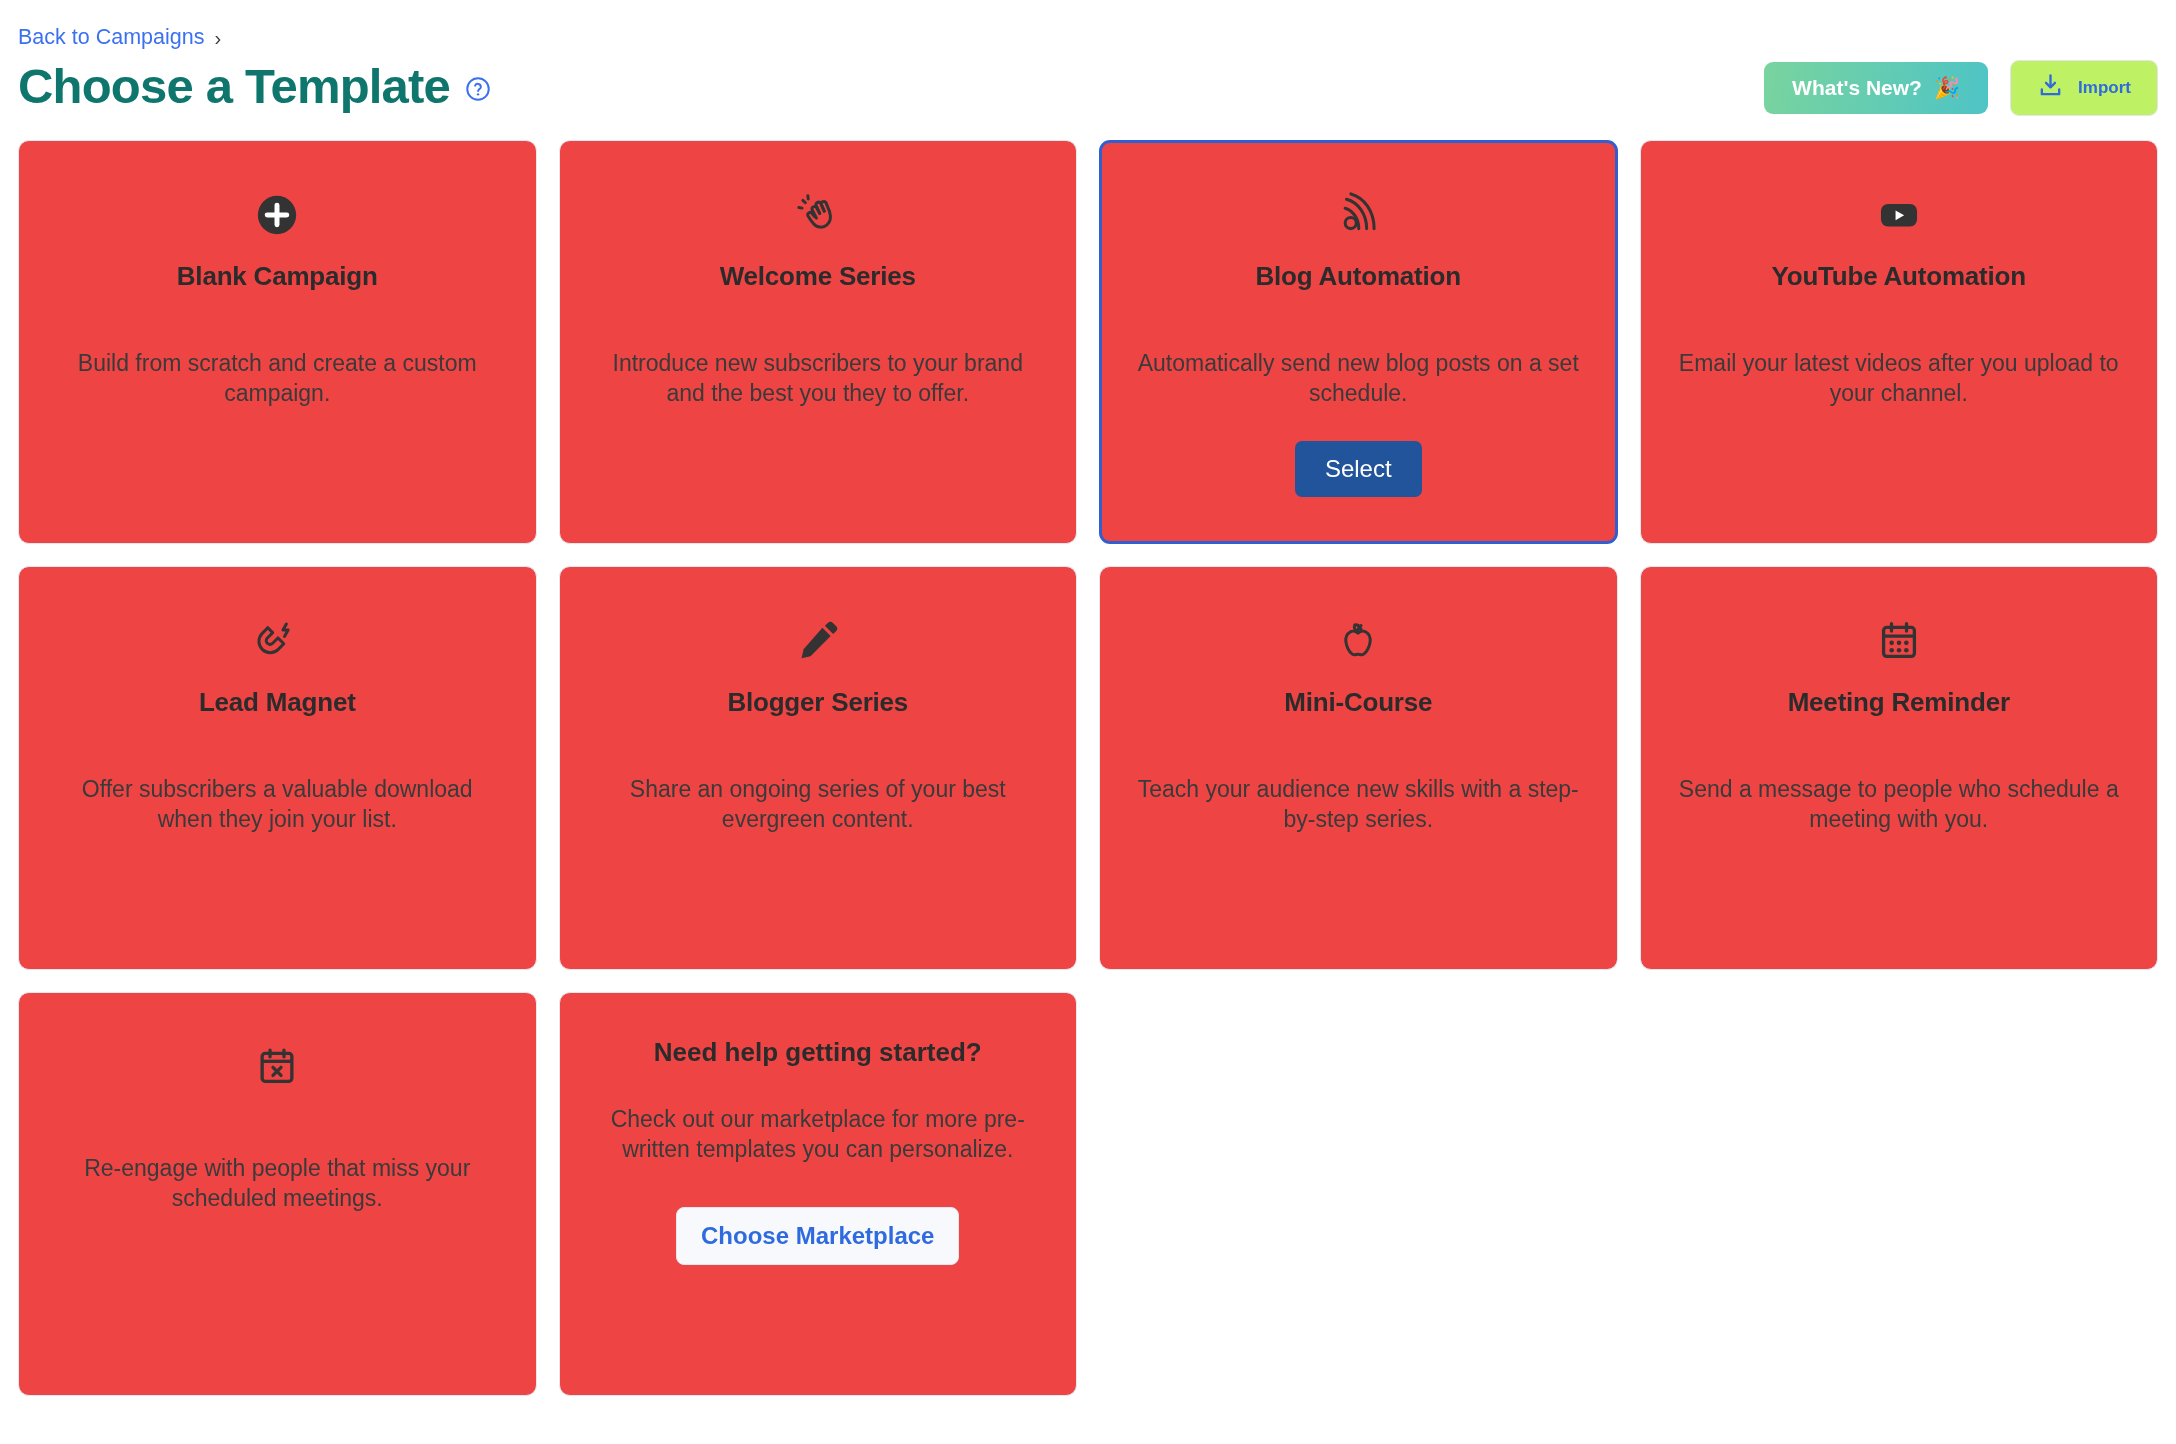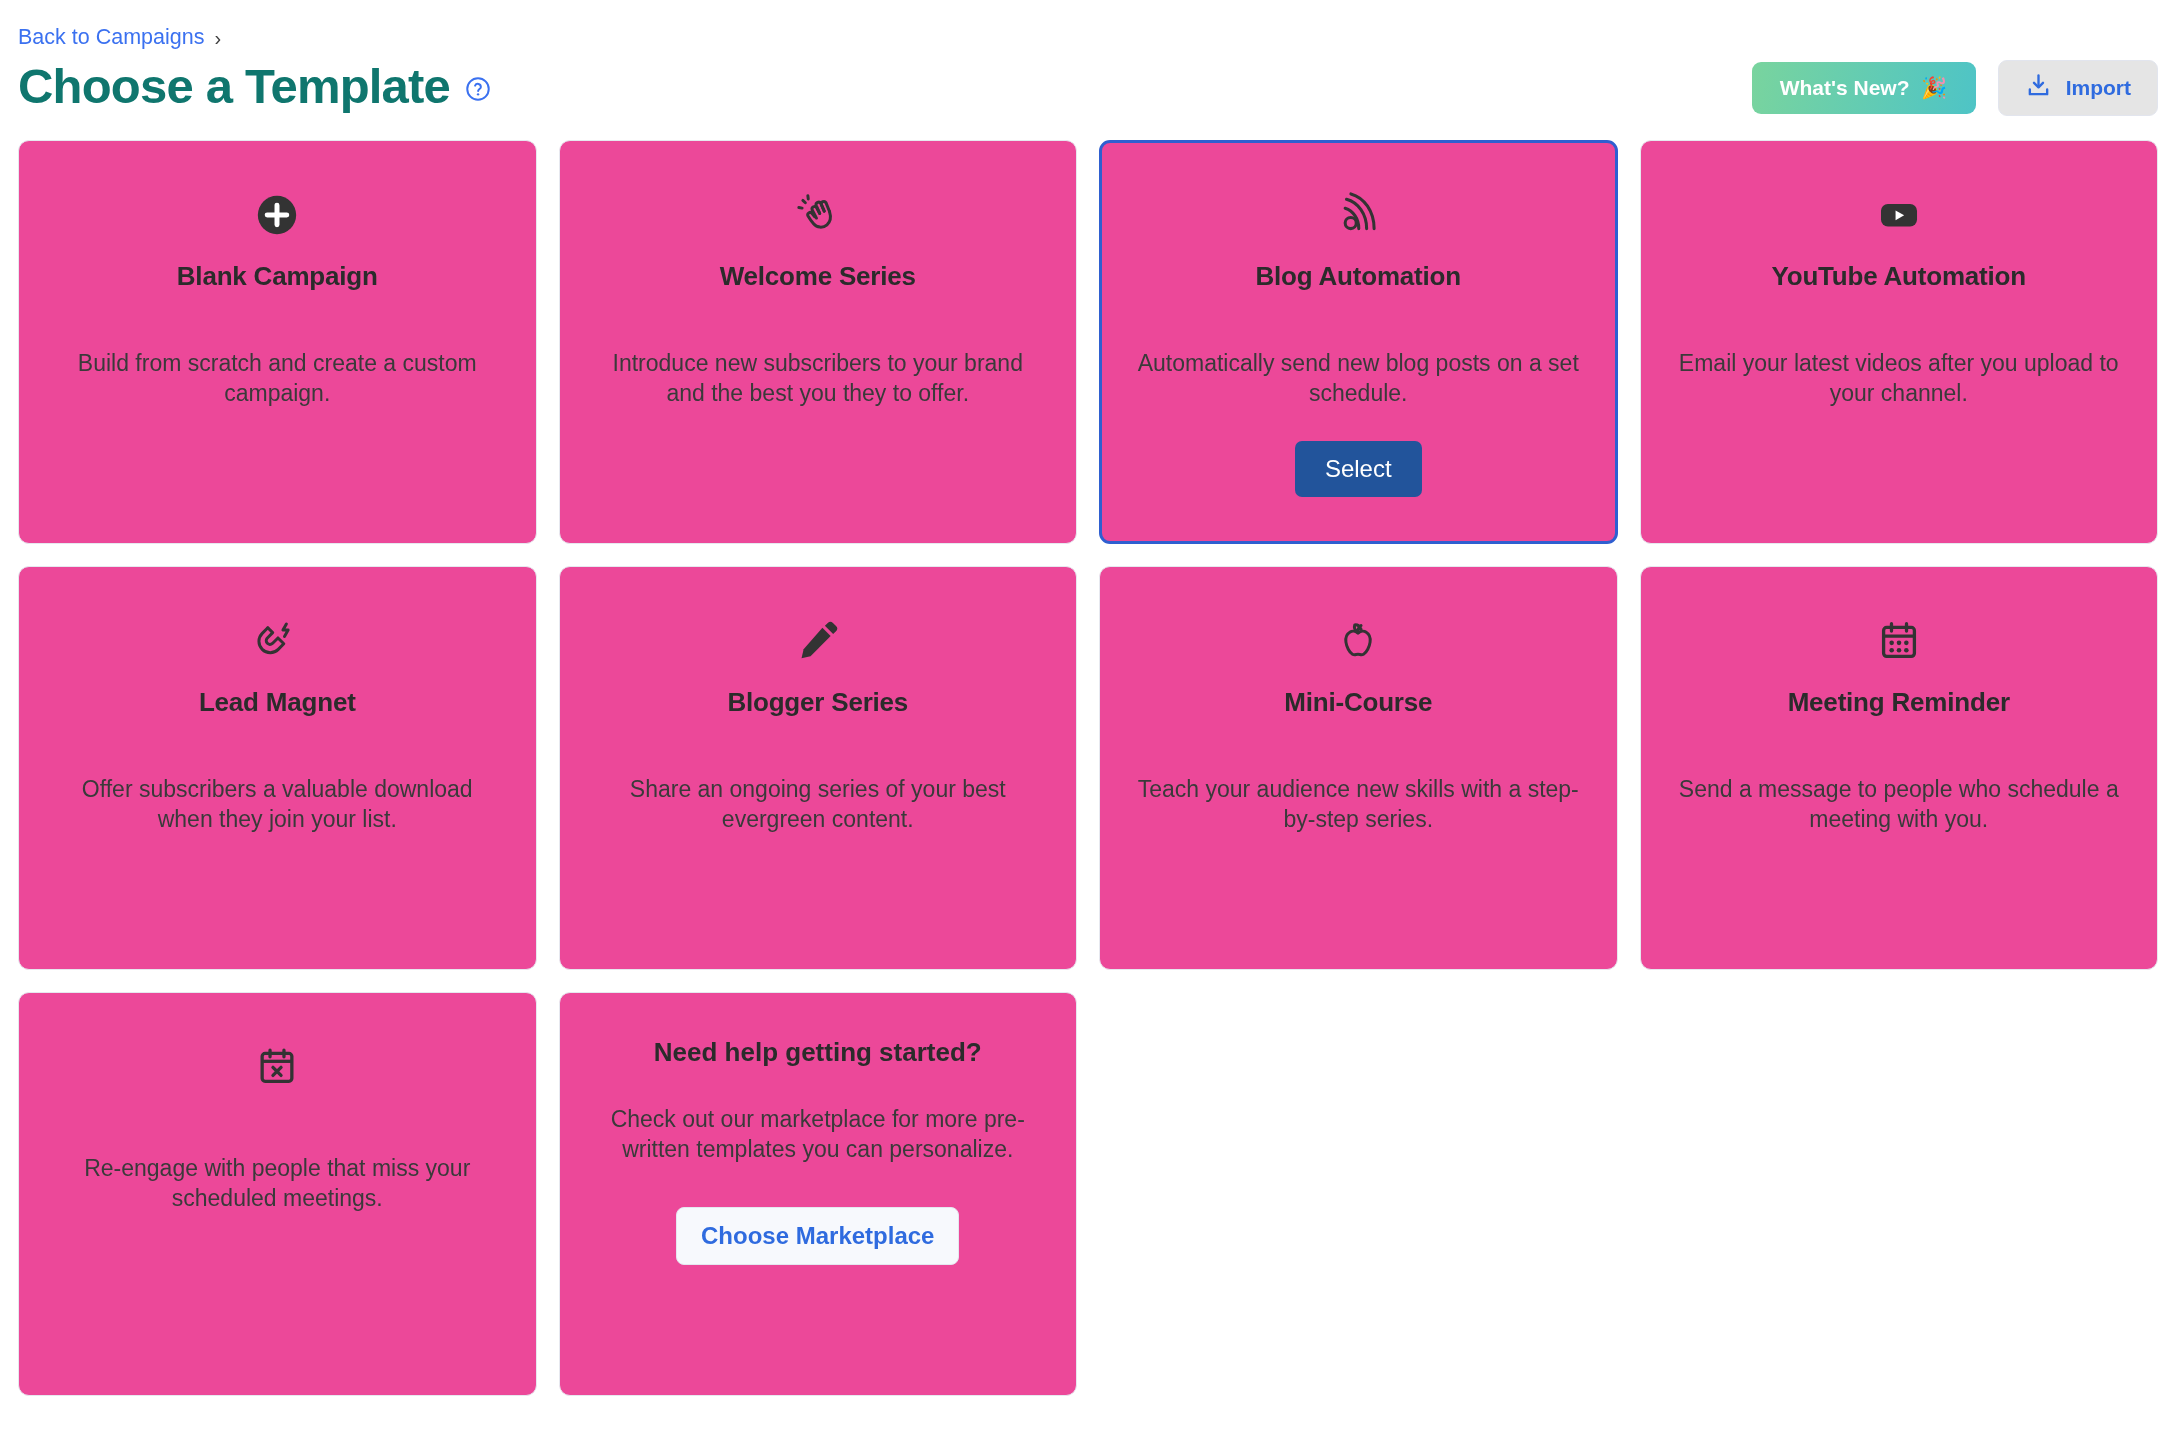--- a/index.html
+++ b/index.html
@@ -94,42 +94,42 @@
   .btn-whatsnew .emoji { font-size: 21px; }
 
   .btn-import {
     display: inline-flex;
     align-items: center;
     gap: 14px;
     height: 56px;
     padding: 0 26px;
     border: 1px solid #e2e5ee;
     border-radius: 9px;
-    background: #e5e5e5;
+    background: #bef264;
     color: #2f6bdf;
-    font-size: 21px;
+    font-size: 17px;
     font-weight: 700;
     font-family: "Liberation Sans", sans-serif;
     cursor: pointer;
     white-space: nowrap;
     text-align: center;
   }
 
   
   .grid {
     display: grid;
     grid-template-columns: repeat(4, 1fr);
     column-gap: 22px;
     row-gap: 22px;
     margin-top: 20px;
   }
 
   .card {
     position: relative;
-    background: #ec4899;
+    background: #ef4444;
     border: 1px solid #e6e8ef;
     border-radius: 11px;
     height: 404px;
     padding: 44px 30px 20px;
     text-align: center;
     cursor: pointer;
     overflow: hidden;
   }
   .card.selected {
     border: 3px solid #2f5fd0;

